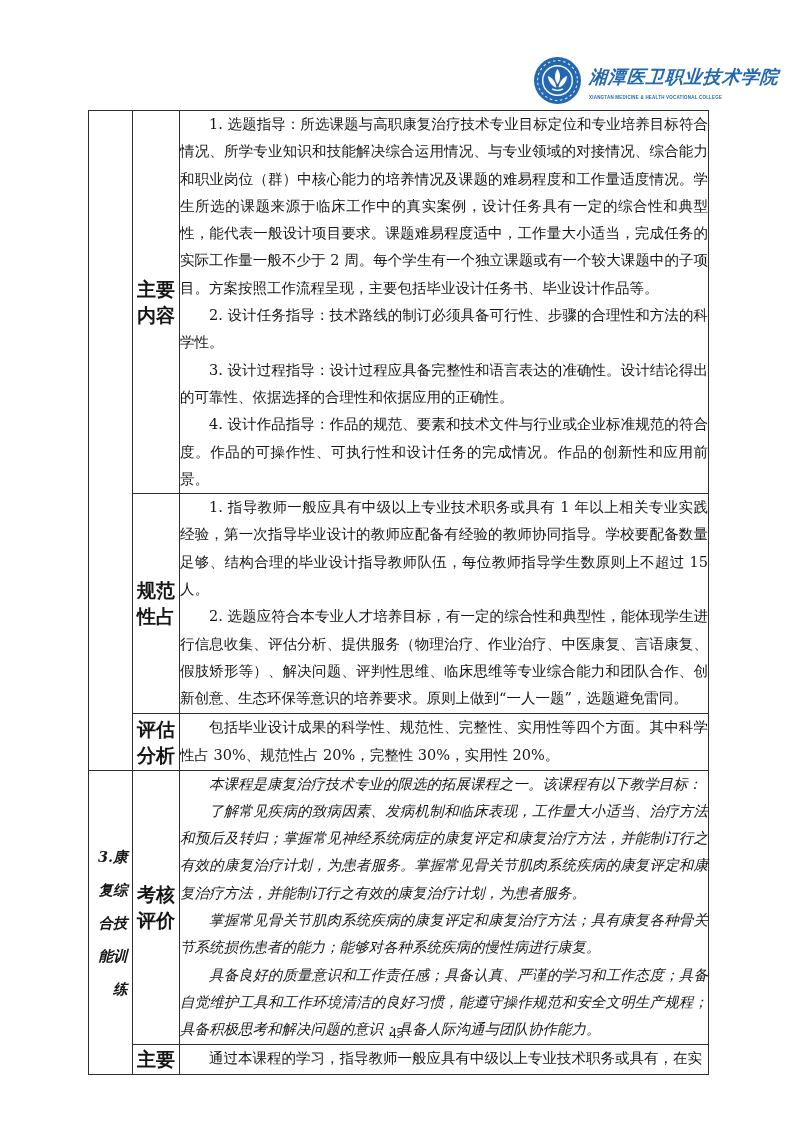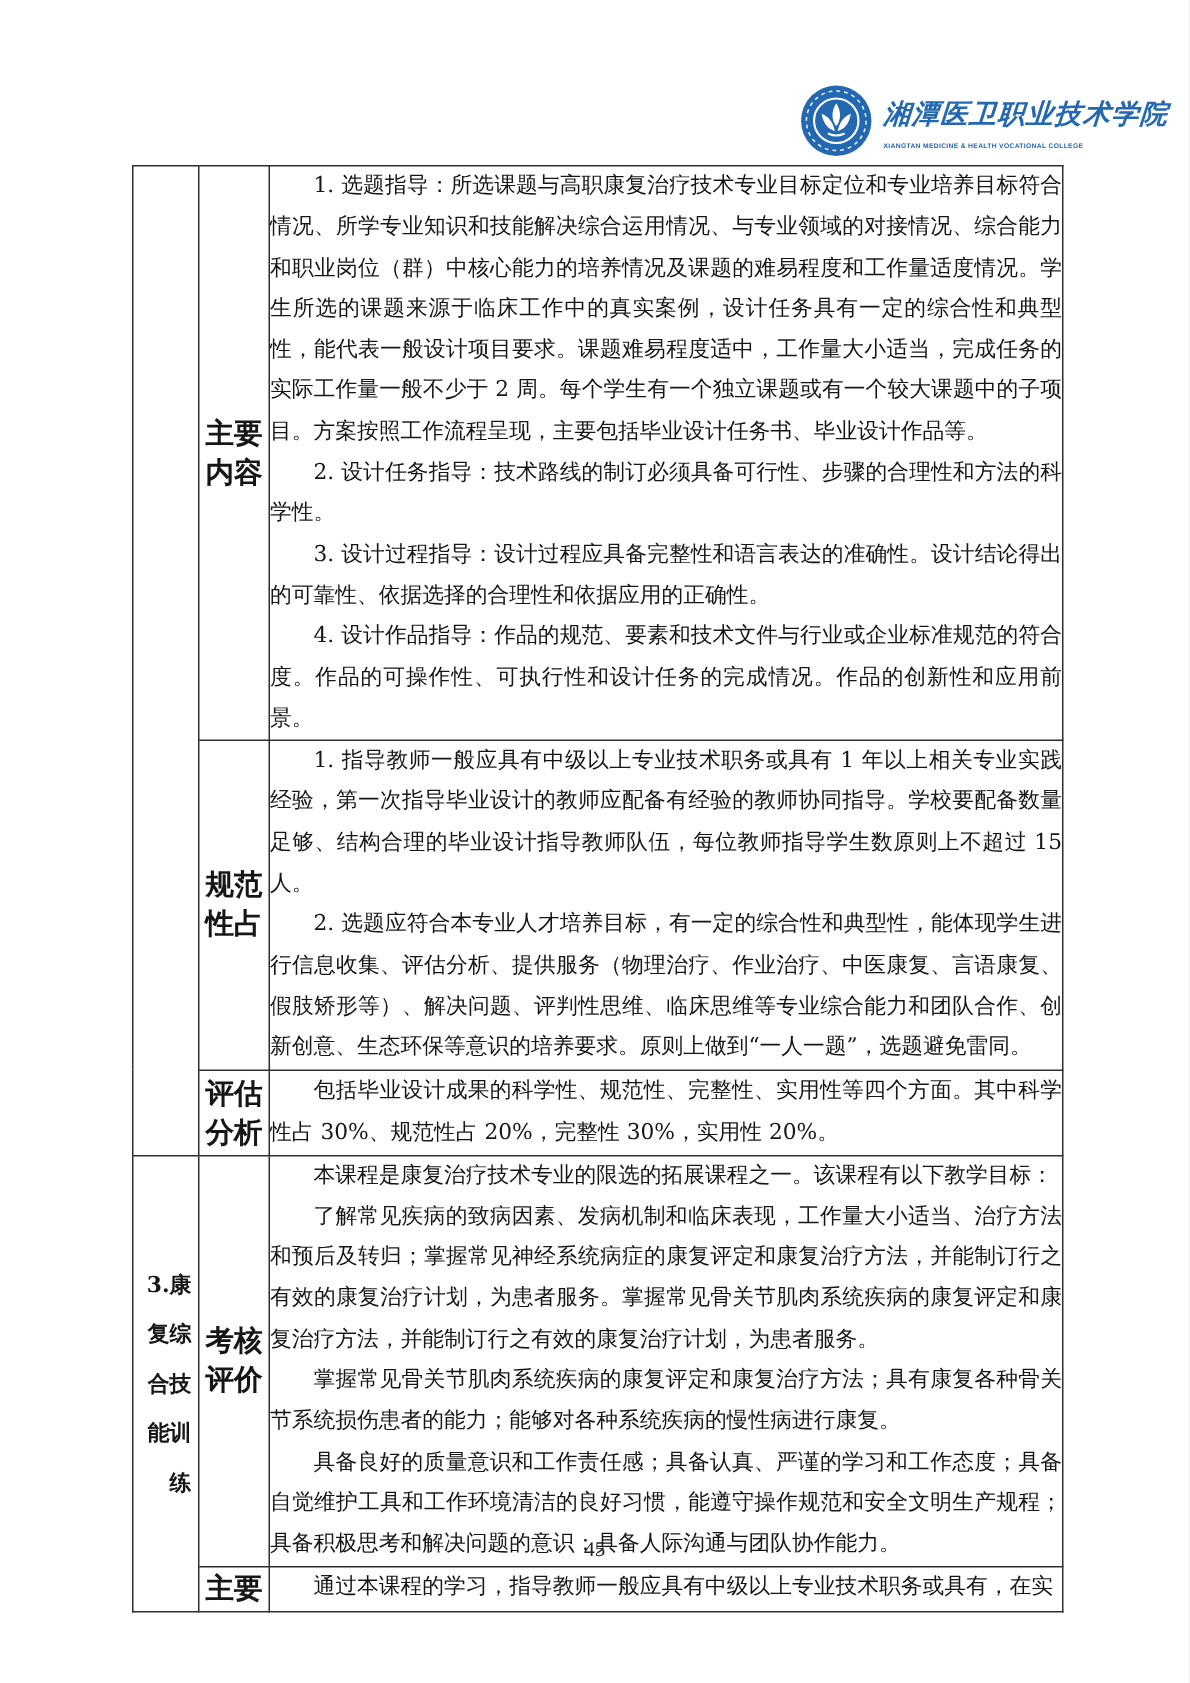--- a/index.html
+++ b/index.html
@@ -46,21 +46,21 @@
     line-height:33px;word-break:break-all;text-align:right;
   }
   td.content{vertical-align:top;padding:2px 5px 0 6px;}
   td.content p{
     margin:0;text-indent:2em;text-align:justify;word-break:break-all;
     font-size:14.5px;line-height:27.3px;
   }
   .h-main{height:353px;}
   .h-req{height:187px;margin-left:12px;}
   .h-eval{height:56px;margin-top:12px;}
-  .h-goal{height:272px;}
+  .h-goal{height:272px;font-style:italic;}
   .h-last{height:29px;}
   
   .pagenum{
     position:absolute;top:1026px;left:0;width:100%;text-align:center;
     font-size:14px;color:#222;font-family:Liberation Serif, serif;
   }
 </style>
 </head>
 <body>
 

